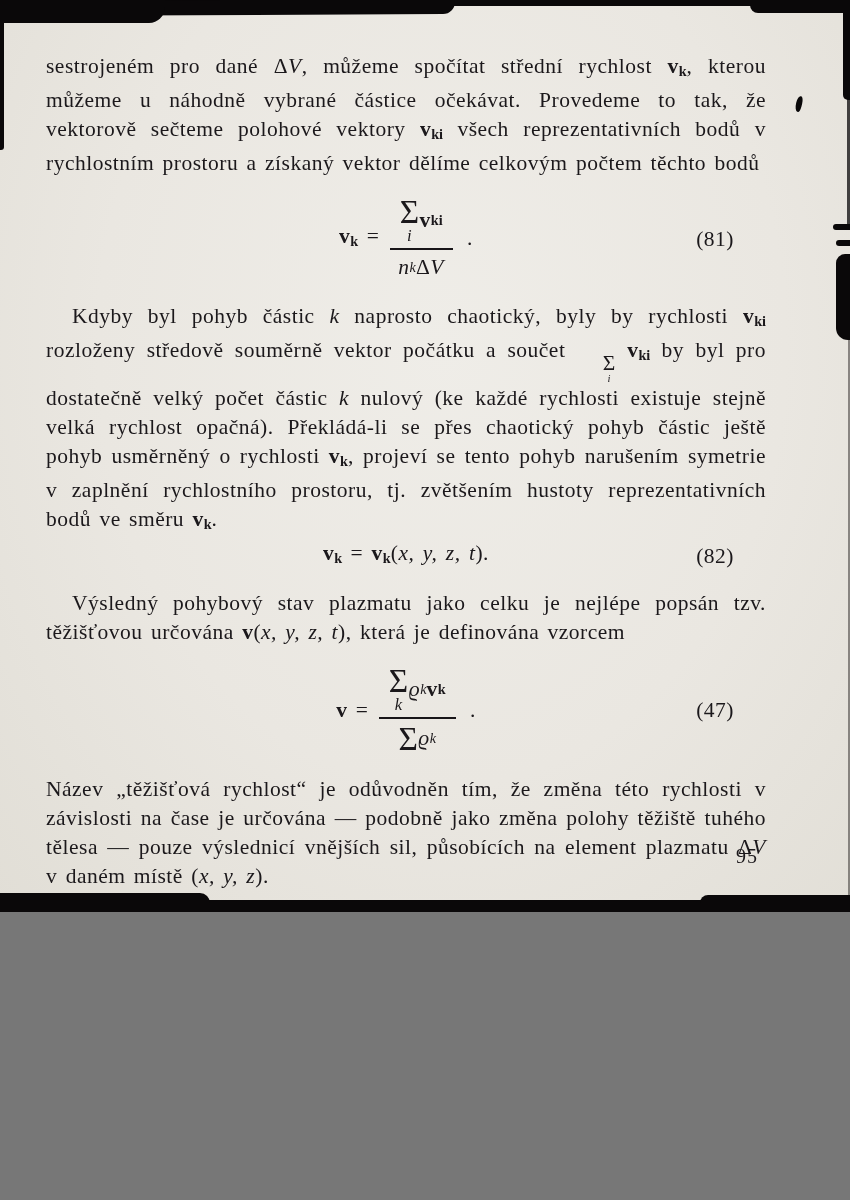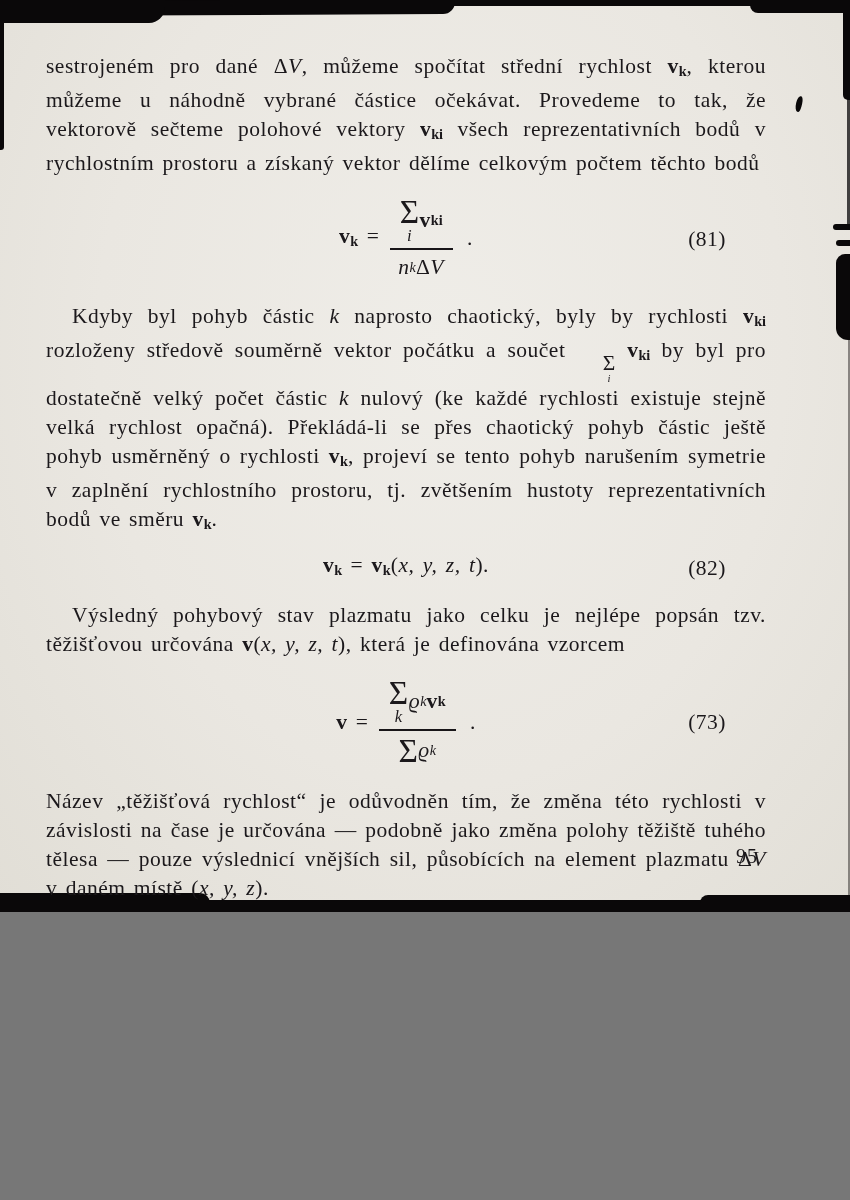--- a/index.html
+++ b/index.html
@@ -24,31 +24,31 @@
   .it { font-style:italic; }
   .sub { font-size:0.66em; vertical-align:-0.22em; letter-spacing:0; }
   .big { font-size:1.55em; line-height:1; }
   .underset {
     display:inline-flex; flex-direction:column; align-items:center;
     line-height:0.95; vertical-align:-0.62em; text-align:center;
   }
   .underset .u-sub { font-size:0.5em; font-style:italic; line-height:1; }
 
   .equation { position:relative; text-align:center; margin:18px 0 20px; }
-  .equation.simple { margin:12px 0 16px; }
+  .equation.simple { margin:0 0 16px; }
   .eq-body { display:inline-block; vertical-align:middle; }
   .eq-lhs { display:inline-block; vertical-align:middle; }
   .eq-tail { display:inline-block; vertical-align:middle; margin-left:4px; }
   .frac { display:inline-block; vertical-align:middle; text-align:center; margin:0 2px; }
   .frac-num {
     display:flex; align-items:center; justify-content:center;
     padding:0 10px 3px; border-bottom:2.5px solid #181518;
   }
   .frac-den { display:flex; align-items:center; justify-content:center; padding-top:3px; }
-  .eq-label { position:absolute; right:40px; top:50%; transform:translateY(-50%); }
+  .eq-label { position:absolute; right:32px; top:50%; transform:translateY(-50%); }
 
   .page-number { position:absolute; right:92px; bottom:44px; font-size:20px; letter-spacing:1px; }
 
   
   .art { position:absolute; background:#0a0809; }
   .art-top-strip { top:0; left:0; width:100%; height:6px; }
   .art-top-left-wedge { top:0; left:0; width:455px; height:15px; border-radius:0 0 12px 0; transform:rotate(-0.25deg); }
   .art-top-left-corner { top:0; left:0; width:165px; height:23px; border-radius:0 0 16px 0; }
   .art-top-right-block { top:0; right:0; width:100px; height:13px; border-radius:0 0 0 8px; }
   .art-left-strip { top:0; left:0; width:4px; height:150px; border-radius:0 0 3px 0; }
@@ -144,21 +144,21 @@
             </span>
           <span class="frac-den">
               <span class="big">Σ</span>
               <span> </span>
               <span class="it">ϱ</span>
               <span class="it sub">k</span>
             </span>
         </span>
         <span class="eq-tail">.</span>
       </span>
-      <span class="eq-label">(73)</span>
+      <span class="eq-label">(47)</span>
     </div>
 
     <p class="para"><span>Název „těžišťová rychlost“ je odůvodněn tím, že změna této rychlosti v závislosti na čase je určována — podobně jako změna polohy těžiště tuhého tělesa — pouze výslednicí vnějších sil, působících na element plazmatu Δ</span><span class="it">V</span><span> v daném místě (</span><span class="it">x, y, z</span><span>).</span></p>
 
   </div>
 
   <div class="page-number">95</div>
 
 </div>
 

